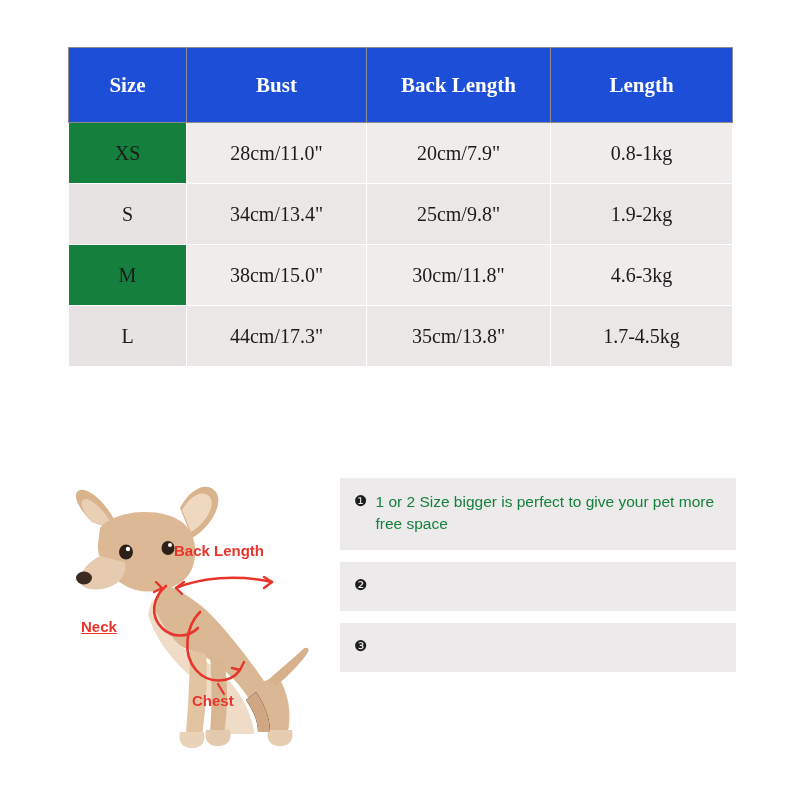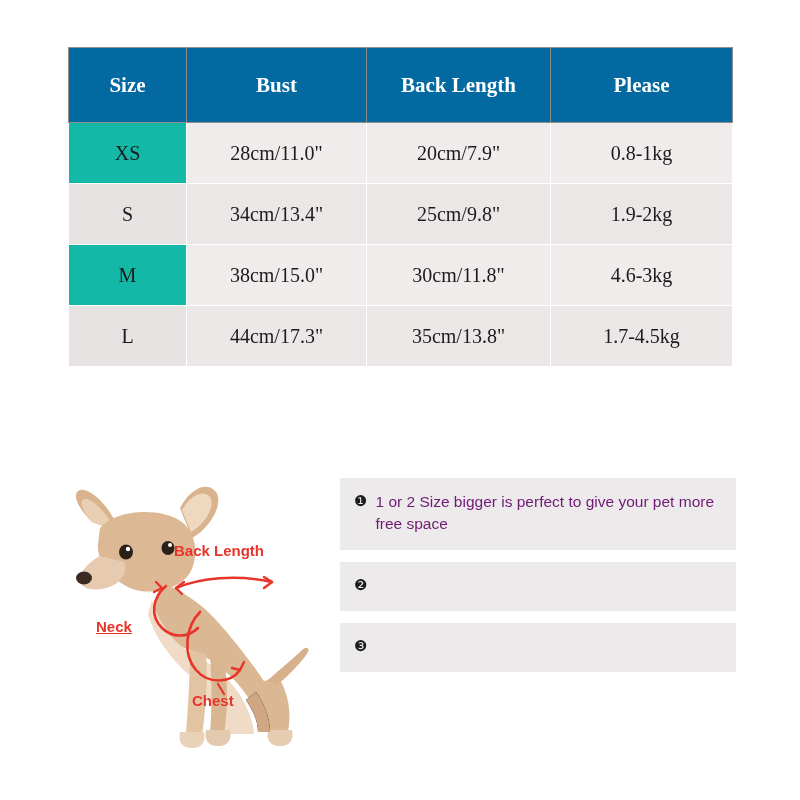--- a/index.html
+++ b/index.html
@@ -26,39 +26,39 @@
     border-collapse: collapse;
     width: 100%;
     table-layout: fixed;
   }
   table.size-chart col.c-size   { width: 118px; }
   table.size-chart col.c-bust   { width: 180px; }
   table.size-chart col.c-back   { width: 184px; }
   table.size-chart col.c-weight { width: 182px; }
 
   table.size-chart thead th {
-    background: #0369a1;
+    background: #1d4ed8;
     color: #ffffff;
     font-size: 21px;
     font-weight: bold;
     height: 72px;
     text-align: center;
     border: 1px solid #8e8e8e;
     font-family: "Liberation Serif", serif;
   }
   table.size-chart tbody td {
     height: 58px;
     text-align: center;
     font-size: 20px;
     color: #1b1b1b;
     border: 1px solid #ffffff;
     font-family: "Liberation Serif", serif;
   }
   table.size-chart tbody td.cell-size {
-    background: #14b8a6;
+    background: #15803d;
   }
   table.size-chart tbody td.cell-val {
     background: #efeceb;
   }
   table.size-chart tbody tr:nth-child(even) td.cell-size { background: #e7e3e2; }
   table.size-chart tbody tr:nth-child(even) td.cell-val  { background: #eae7e6; }
 
   
   .bottom {
     position: absolute;
@@ -80,21 +80,21 @@
 
   .dog-label {
     position: absolute;
     color: #e8352b;
     font-family: "Liberation Sans", sans-serif;
     font-size: 15px;
     font-weight: bold;
     white-space: nowrap;
   }
   .lbl-back  { left: 134px; top: 72px; }
-  .lbl-neck  { left: 56px;  top: 148px; text-decoration: underline; }
+  .lbl-neck  { left: 41px;  top: 148px; text-decoration: underline; }
   .lbl-chest { left: 152px; top: 222px; }
 
   
   .notes {
     position: absolute;
     left: 340px;
     top: 18px;
     width: 396px;
   }
   .note {
@@ -109,41 +109,41 @@
   .note-num {
     flex: 0 0 auto;
     font-family: "DejaVu Sans", sans-serif;
     font-size: 15px;
     color: #1d1d1d;
     line-height: 21px;
   }
   .note-text {
     font-family: "Liberation Sans", sans-serif;
     font-size: 15.5px;
-    color: #701a75;
+    color: #15803d;
     line-height: 22px;
   }
 </style>
 </head>
 <body>
 
 <div class="chart-wrap">
   <table class="size-chart">
     <colgroup>
       <col class="c-size">
         <col class="c-bust">
         <col class="c-back">
         <col class="c-weight">
     </colgroup>
     <thead>
       <tr>
         <th>Size</th>
         <th>Bust</th>
         <th>Back Length</th>
-        <th>Please</th>
+        <th>Length</th>
       </tr>
     </thead>
     <tbody>
       <tr>
         <td class="cell-size">XS</td>
         <td class="cell-val">28cm/11.0"</td>
         <td class="cell-val">20cm/7.9"</td>
         <td class="cell-val">0.8-1kg</td>
       </tr>
       <tr>

